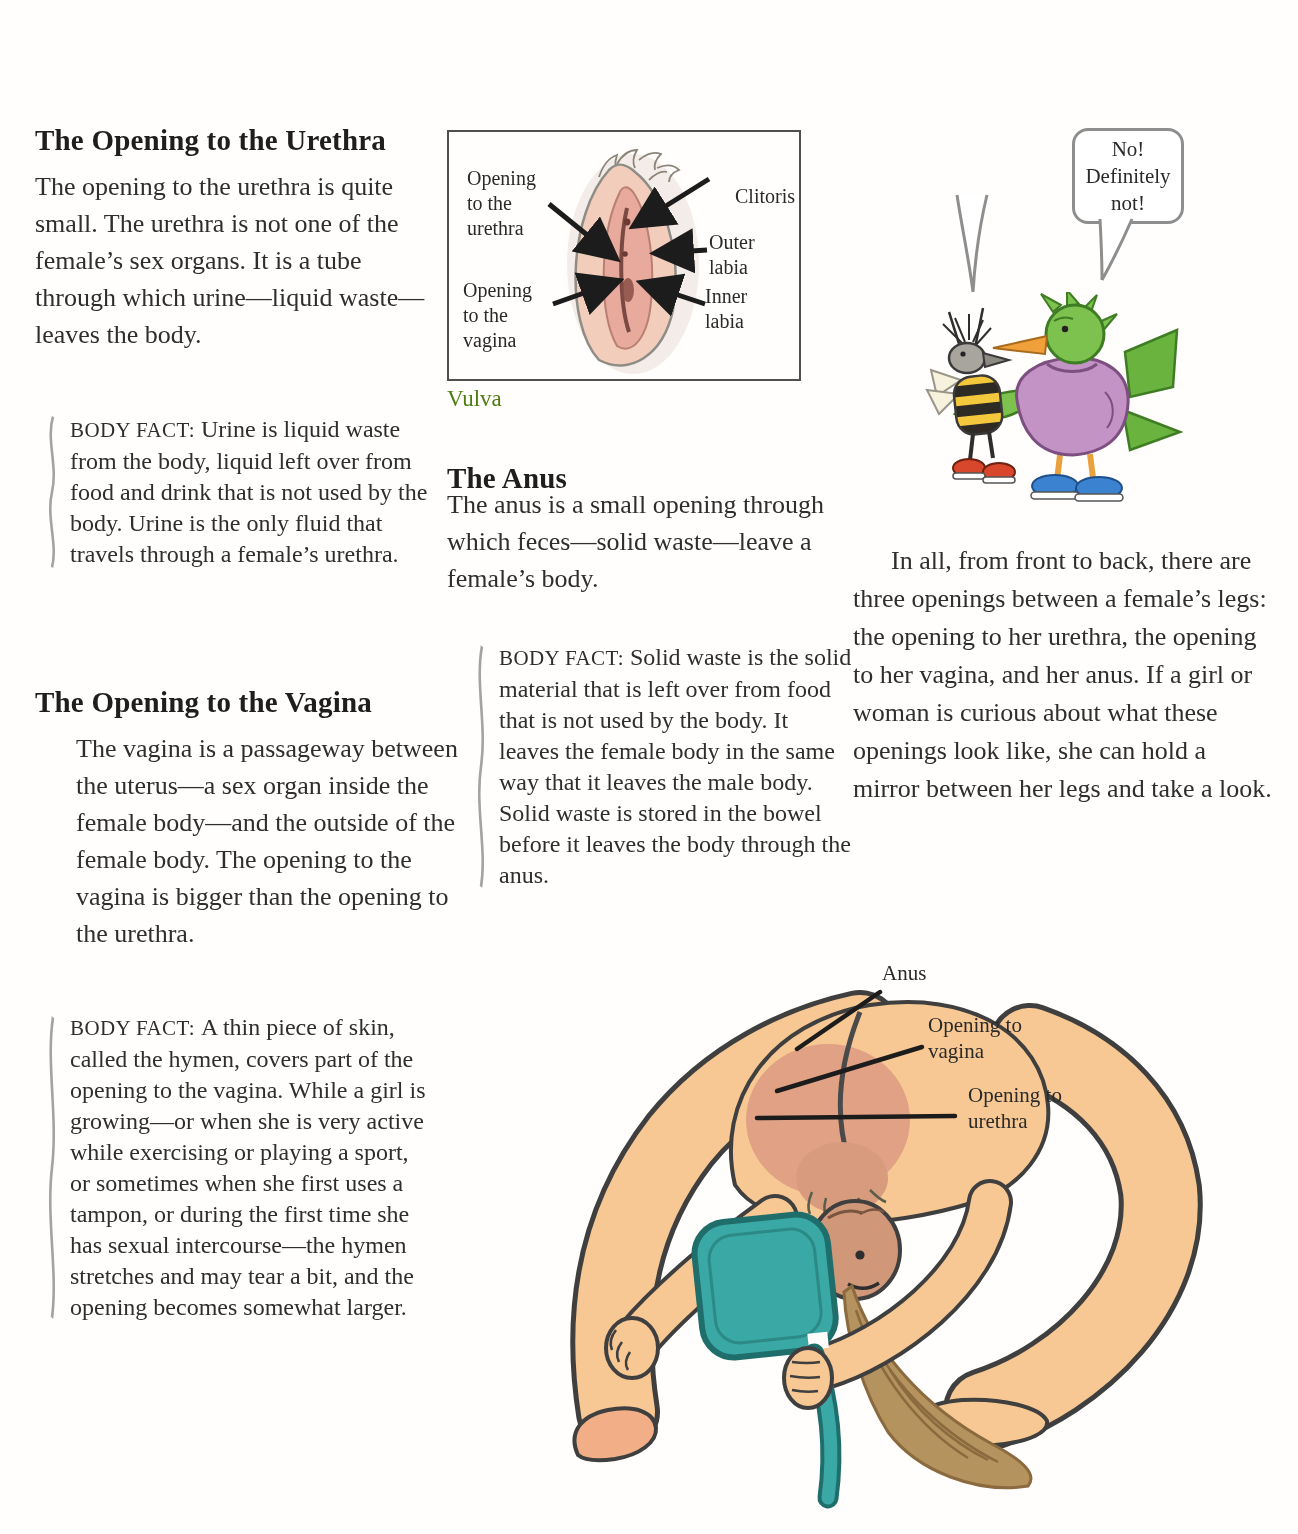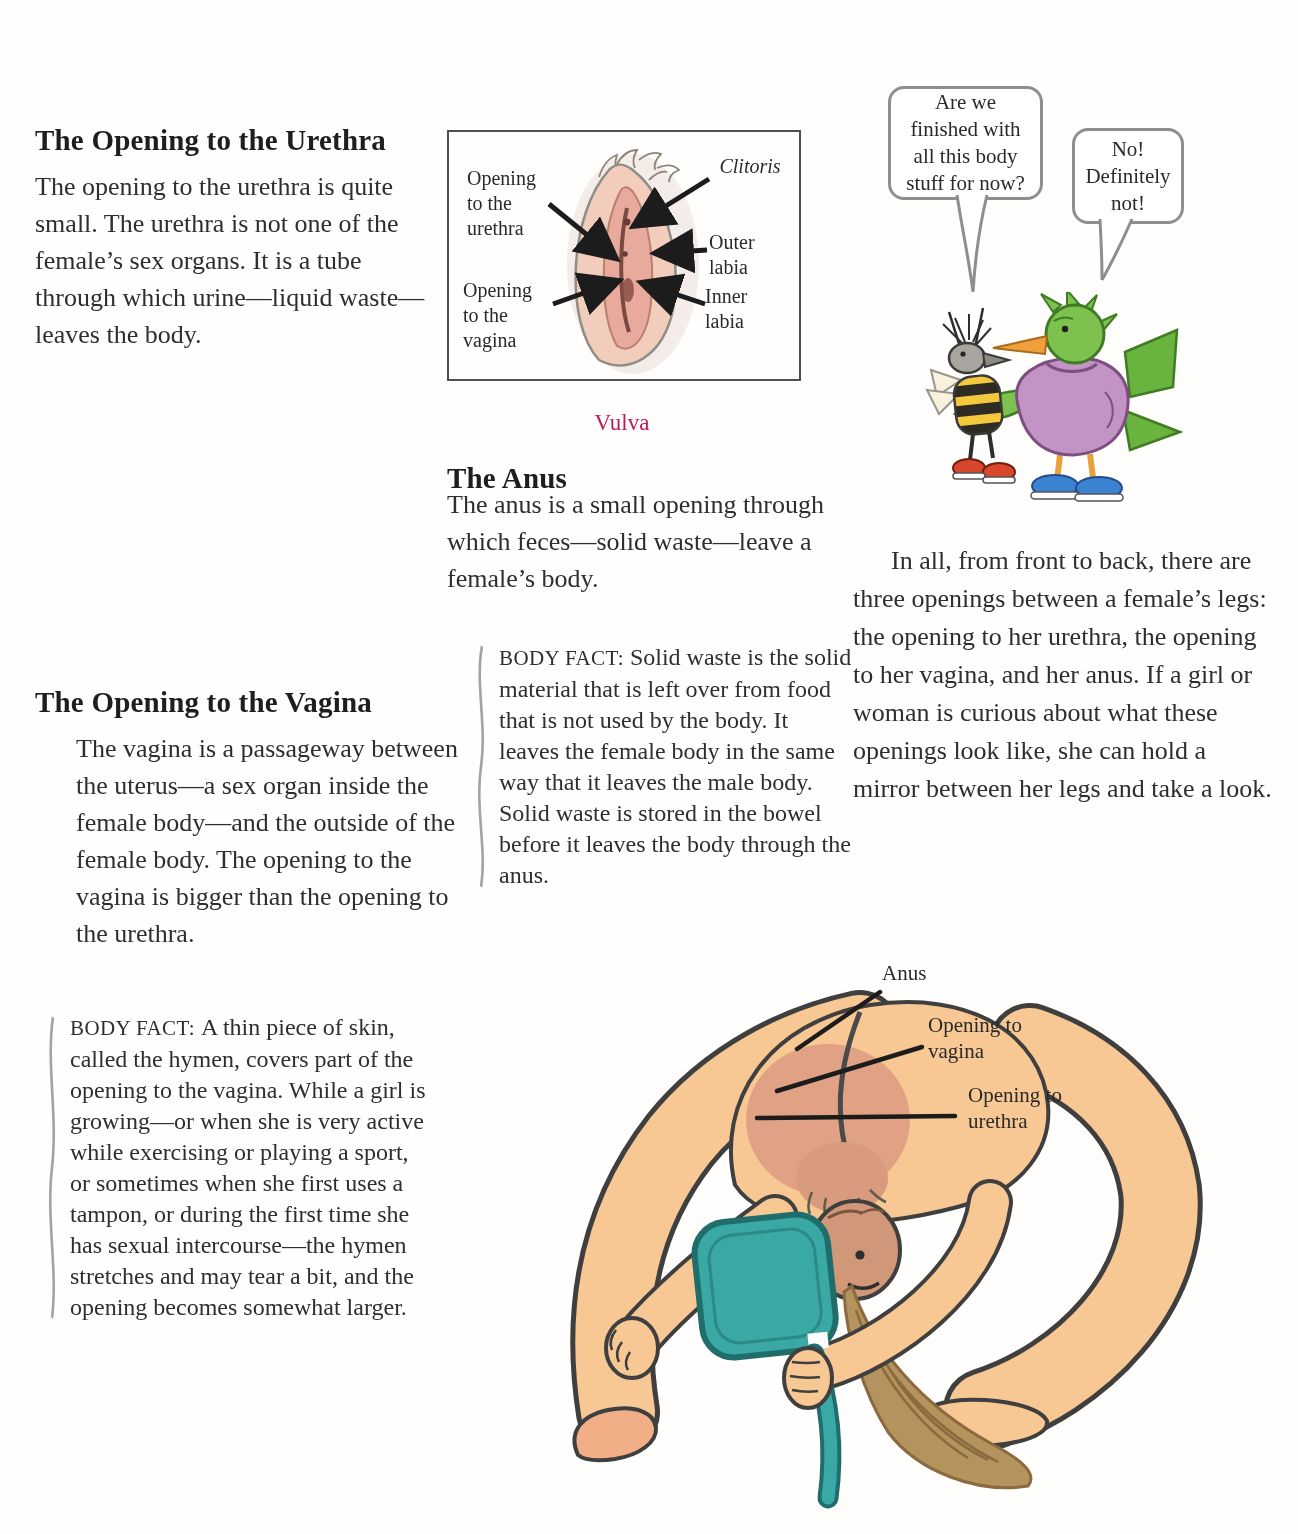--- a/index.html
+++ b/index.html
@@ -17,31 +17,37 @@
   .fact p{font-size:24px;line-height:31px;margin:0;}
   .fact-label{font-size:21px;letter-spacing:.4px;padding-right:6px;}
   .pre{white-space:pre-line;}
   .dlabel{font-size:20px;line-height:25px;color:#2a2a2a;}
   .bubble{
     background:#fff;border:3px solid #8e8e8e;border-radius:16px;
     text-align:center;font-size:21px;line-height:27px;color:#2a2a2a;
     display:flex;align-items:center;justify-content:center;
   }
   .plabel{font-size:21px;line-height:26px;text-align:left;color:#2a2a2a;}
-  .caption{font-size:23px;text-align:center;color:#be185d;margin-top:24px;}
+  .caption{font-size:23px;text-align:left;color:#4d7c0f;}
   .indent{text-indent:38px;}
 </style>
 </head>
 <body>
 
 <div class="page">
 
   <h2 class="sect abs" style="left:35px;top:124px;width:400px;">The Opening to the Urethra</h2>
   <p class="bodytext abs" style="left:35px;top:168px;width:398px;">The opening to the urethra is quite small. The urethra is not one of the female’s sex organs. It is a tube through which urine—liquid waste—leaves the body.</p>
 
+  <div class="fact abs" style="left:46px;top:414px;width:386px;">
+    <svg class="squiggle" viewBox="0 0 12 120" preserveAspectRatio="none">
+      <path d="M7,2 C0,20 12,40 6,60 C0,80 12,100 6,118" fill="none" stroke="#a3a3a3" stroke-width="2.6"></path>
+    </svg>
+    <p><span class="fact-label">BODY FACT:</span><span>Urine is liquid waste from the body, liquid left over from food and drink that is not used by the body. Urine is the only fluid that travels through a female’s urethra.</span></p>
+  </div>
 
   <h2 class="sect abs" style="left:35px;top:686px;width:400px;">The Opening to the Vagina</h2>
   <p class="bodytext abs" style="left:35px;top:730px;width:398px;margin-left:41px;">The vagina is a passageway between the uterus—a sex organ inside the female body—and the outside of the female body. The opening to the vagina is bigger than the opening to the urethra.</p>
 
   <div class="fact abs" style="left:46px;top:1012px;width:386px;">
     <svg class="squiggle" viewBox="0 0 12 120" preserveAspectRatio="none">
       <path d="M7,2 C0,20 12,40 6,60 C0,80 12,100 6,118" fill="none" stroke="#a3a3a3" stroke-width="2.6"></path>
     </svg>
     <p><span class="fact-label">BODY FACT:</span><span>A thin piece of skin, called the hymen, covers part of the opening to the vagina. While a girl is growing—or when she is very active while exercising or playing a sport, or sometimes when she first uses a tampon, or during the first time she has sexual intercourse—the hymen stretches and may tear a bit, and the opening becomes somewhat larger.</span></p>
   </div>
@@ -81,42 +87,38 @@
         <path d="M258,118 L210,121" marker-end="url(#arw)"></path>
         <path d="M256,172 L196,152" marker-end="url(#arw)"></path>
       </g>
     </svg>
     <div class="dlabel pre abs" style="left:18px;top:34px;width:104px;">Opening
 to the
 urethra</div>
     <div class="dlabel pre abs" style="left:14px;top:146px;width:104px;">Opening
 to the
 vagina</div>
-    <div class="dlabel abs" style="left:256px;top:22px;width:90px;text-align:center;font-style:italic;">Clitoris</div>
+    <div class="dlabel abs" style="left:256px;top:52px;width:90px;text-align:right;">Clitoris</div>
     <div class="dlabel pre abs" style="left:260px;top:98px;width:70px;text-align:left;">Outer
 labia</div>
     <div class="dlabel pre abs" style="left:256px;top:152px;width:70px;text-align:left;">Inner
 labia</div>
   </div>
   <div class="caption abs" style="left:447px;top:386px;width:350px;">Vulva</div>
 
   <h2 class="sect abs" style="left:447px;top:462px;width:380px;font-family:Liberation Serif, serif;">The Anus</h2>
   <p class="bodytext abs" style="left:447px;top:486px;width:386px;">The anus is a small opening through which feces—solid waste—leave a female’s body.</p>
 
   <div class="fact abs" style="left:475px;top:642px;width:378px;">
     <svg class="squiggle" viewBox="0 0 12 120" preserveAspectRatio="none">
       <path d="M7,2 C0,20 12,40 6,60 C0,80 12,100 6,118" fill="none" stroke="#a3a3a3" stroke-width="2.6"></path>
     </svg>
     <p><span class="fact-label">BODY FACT:</span><span>Solid waste is the solid material that is left over from food that is not used by the body. It leaves the female body in the same way that it leaves the male body. Solid waste is stored in the bowel before it leaves the body through the anus.</span></p>
   </div>
 
-  <div class="bubble pre abs" style="left:888px;top:86px;width:149px;height:108px;">Are we
-finished with
-all this body
-stuff for now?</div>
   <svg class="abs" style="left:945px;top:194px;" width="50" height="104" viewBox="0 0 50 104">
     <path d="M12,1 L42,1 C34,34 30,66 28,98 C24,66 17,34 12,1 Z" fill="#fff" stroke="none"></path>
     <path d="M12,1 C17,34 24,66 28,98 M42,1 C34,34 30,66 28,98" fill="none" stroke="#8e8e8e" stroke-width="3"></path>
   </svg>
 
   <div class="bubble pre abs" style="left:1072px;top:128px;width:106px;height:90px;">No!
 Definitely
 not!</div>
   <svg class="abs" style="left:1086px;top:218px;" width="60" height="66" viewBox="0 0 60 66">
     <path d="M14,1 L46,1 C36,24 26,44 16,62 C16,40 15,20 14,1 Z" fill="#fff" stroke="none"></path>

